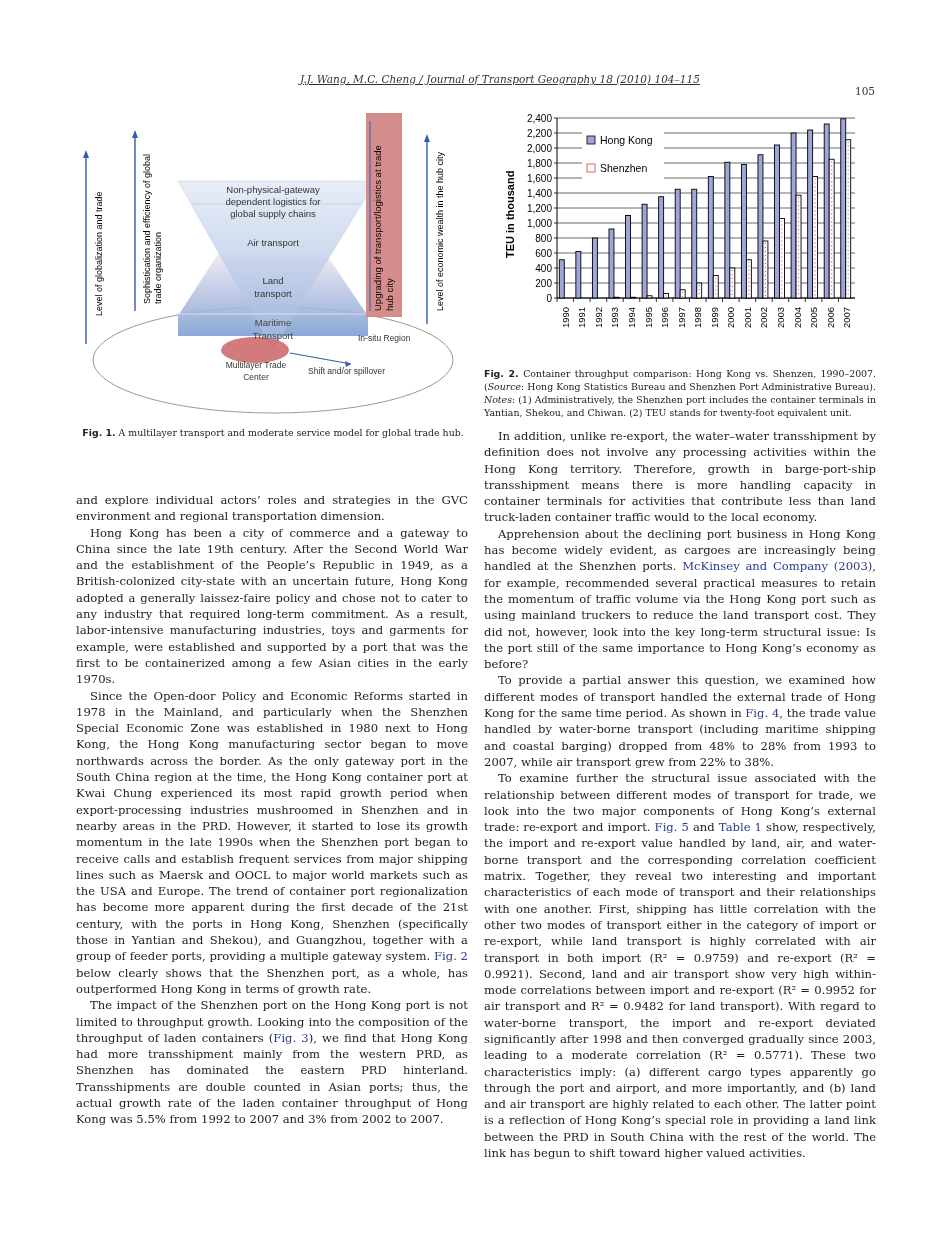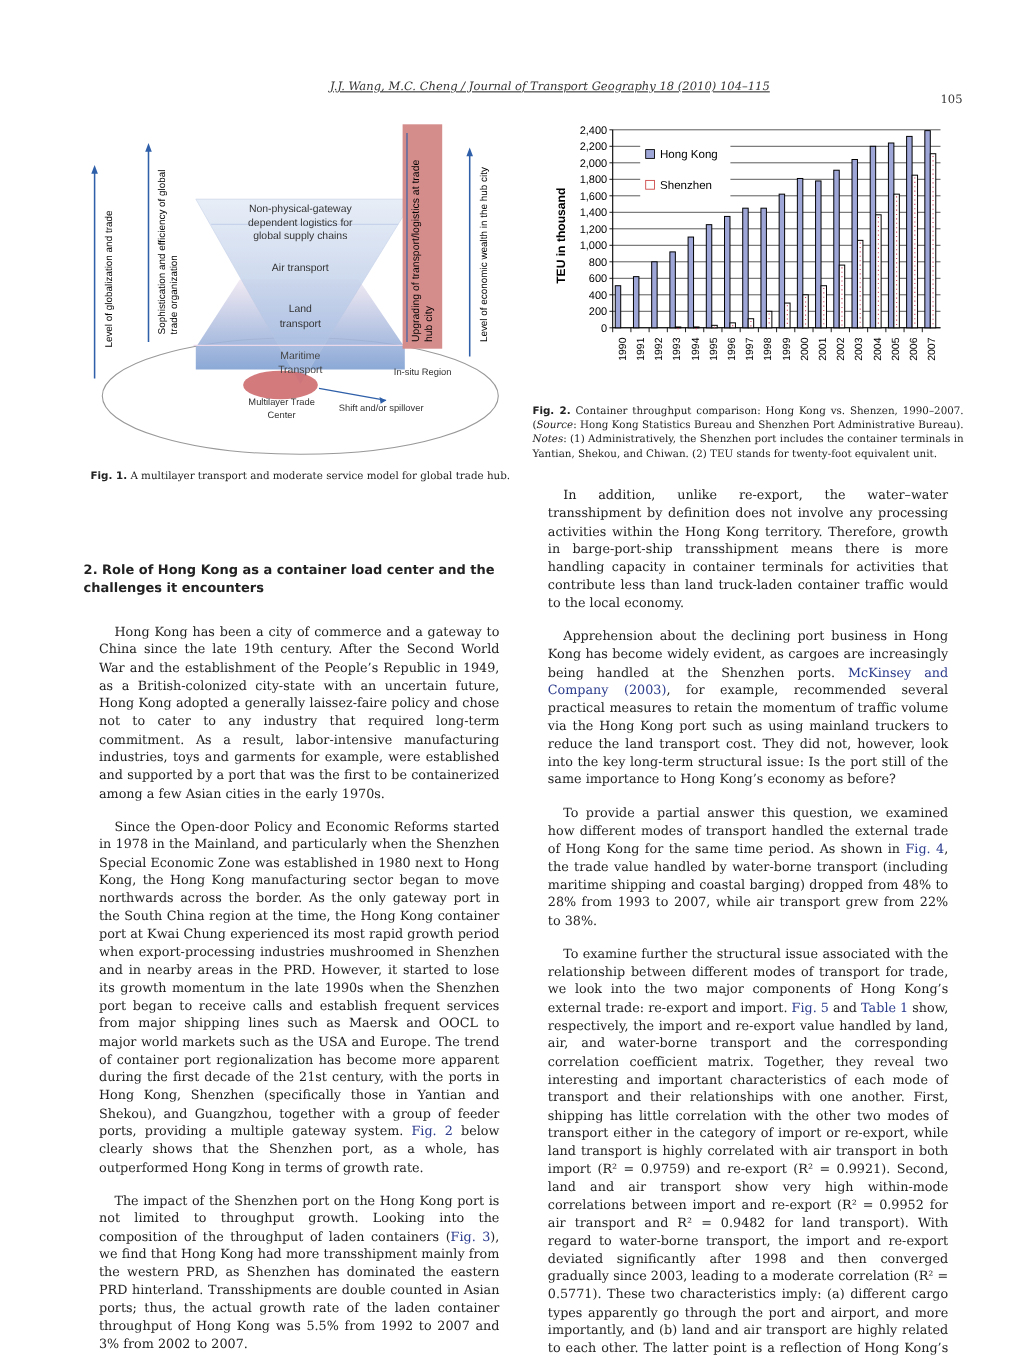--- a/index.html
+++ b/index.html
@@ -3,21 +3,21 @@
 <meta charset="utf-8">
 <style>
   html, body { margin:0; padding:0; background:#fff; }
   body { width:925px; height:1234px; position:relative; overflow:hidden;
          font-family:"DejaVu Serif", "Liberation Serif", serif; color:#222; }
   .running-head { position:absolute; top:73px; left:300px; font-size:10.5px; font-style:italic; color:#333;text-decoration:underline; }
   .page-number { position:absolute; top:85px; right:50px; font-size:10.5px; color:#333; }
   .col { position:absolute; width:392px; font-size:11.6px; line-height:16.3px; text-align:justify; }
   .col-left { left:76px; }
   .col-right { left:484px; }
-  p { margin:14px; text-indent:14px; }
+  p { margin:0; text-indent:14px; }
   p.noindent { text-indent:0; }
   .link { color:#2a3a8c; }
   .section-heading { font-family:"DejaVu Sans", "Liberation Sans", sans-serif; font-weight:bold; font-size:11.8px; line-height:16px; margin:0; text-align:left; }
   .caption { font-size:9.4px; line-height:13px; color:#222; }
   .caption b { font-family:"DejaVu Sans","Liberation Sans",sans-serif; }
   .fig1 { position:absolute; left:68px; top:106px; width:400px; height:318px; }
   .fig2 { position:absolute; left:480px; top:108px; width:395px; height:232px; }
   .fig2 text, .fig1 text { font-family:"Liberation Sans","DejaVu Sans",sans-serif; }
 </style>
 </head>
@@ -224,21 +224,21 @@
   <text x="120" y="64" font-size="10.5">Shenzhen</text>
   <text transform="translate(34,150) rotate(-90)" font-size="11" font-weight="bold">TEU in thousand</text>
 </svg>
 
 <div class="caption" style="position:absolute; left:484px; top:347px; width:392px; text-align:justify;margin-top:20px;">
   <b>Fig. 2.</b>
   <span>Container throughput comparison: Hong Kong vs. Shenzen, 1990–2007. (</span><i>Source</i><span>: Hong Kong Statistics Bureau and Shenzhen Port Administrative Bureau). </span><i>Notes</i><span>: (1) Administratively, the Shenzhen port includes the container terminals in Yantian, Shekou, and Chiwan. (2) TEU stands for twenty-foot equivalent unit.</span>
 </div>
 
 <div class="col col-left" style="top:492px;">
-  <h2 class="section-heading" style="margin-top:18px; margin-bottom:24px;">2. Role of Hong Kong as a container load center and the challenges it encounters</h2>
+  <p class="noindent">and explore individual actors’ roles and strategies in the GVC environment and regional transportation dimension.</p>
   <p>Hong Kong has been a city of commerce and a gateway to China since the late 19th century. After the Second World War and the establishment of the People’s Republic in 1949, as a British-colonized city-state with an uncertain future, Hong Kong adopted a generally laissez-faire policy and chose not to cater to any industry that required long-term commitment. As a result, labor-intensive manufacturing industries, toys and garments for example, were established and supported by a port that was the first to be containerized among a few Asian cities in the early 1970s.</p>
   <p><span>Since the Open-door Policy and Economic Reforms started in 1978 in the Mainland, and particularly when the Shenzhen Special Economic Zone was established in 1980 next to Hong Kong, the Hong Kong manufacturing sector began to move northwards across the border. As the only gateway port in the South China region at the time, the Hong Kong container port at Kwai Chung experienced its most rapid growth period when export-processing industries mushroomed in Shenzhen and in nearby areas in the PRD. However, it started to lose its growth momentum in the late 1990s when the Shenzhen port began to receive calls and establish frequent services from major shipping lines such as Maersk and OOCL to major world markets such as the USA and Europe. The trend of container port regionalization has become more apparent during the first decade of the 21st century, with the ports in Hong Kong, Shenzhen (specifically those in Yantian and Shekou), and Guangzhou, together with a group of feeder ports, providing a multiple gateway system. </span><span class="link">Fig. 2</span><span> below clearly shows that the Shenzhen port, as a whole, has outperformed Hong Kong in terms of growth rate.</span></p>
   <p><span>The impact of the Shenzhen port on the Hong Kong port is not limited to throughput growth. Looking into the composition of the throughput of laden containers (</span><span class="link">Fig. 3</span><span>), we find that Hong Kong had more transshipment mainly from the western PRD, as Shenzhen has dominated the eastern PRD hinterland. Transshipments are double counted in Asian ports; thus, the actual growth rate of the laden container throughput of Hong Kong was 5.5% from 1992 to 2007 and 3% from 2002 to 2007.</span></p>
 </div>
 
 <div class="col col-right" style="top:428px;">
   <p>In addition, unlike re-export, the water–water transshipment by definition does not involve any processing activities within the Hong Kong territory. Therefore, growth in barge-port-ship transshipment means there is more handling capacity in container terminals for activities that contribute less than land truck-laden container traffic would to the local economy.</p>
   <p><span>Apprehension about the declining port business in Hong Kong has become widely evident, as cargoes are increasingly being handled at the Shenzhen ports. </span><span class="link">McKinsey and Company (2003)</span><span>, for example, recommended several practical measures to retain the momentum of traffic volume via the Hong Kong port such as using mainland truckers to reduce the land transport cost. They did not, however, look into the key long-term structural issue: Is the port still of the same importance to Hong Kong’s economy as before?</span></p>
   <p><span>To provide a partial answer this question, we examined how different modes of transport handled the external trade of Hong Kong for the same time period. As shown in </span><span class="link">Fig. 4</span><span>, the trade value handled by water-borne transport (including maritime shipping and coastal barging) dropped from 48% to 28% from 1993 to 2007, while air transport grew from 22% to 38%.</span></p>
   <p><span>To examine further the structural issue associated with the relationship between different modes of transport for trade, we look into the two major components of Hong Kong’s external trade: re-export and import. </span><span class="link">Fig. 5</span><span> and </span><span class="link">Table 1</span><span> show, respectively, the import and re-export value handled by land, air, and water-borne transport and the corresponding correlation coefficient matrix. Together, they reveal two interesting and important characteristics of each mode of transport and their relationships with one another. First, shipping has little correlation with the other two modes of transport either in the category of import or re-export, while land transport is highly correlated with air transport in both import (R</span><span>² = 0.9759) and re-export (R</span><span>² = 0.9921). Second, land and air transport show very high within-mode correlations between import and re-export (R</span><span>² = 0.9952 for air transport and R</span><span>² = 0.9482 for land transport). With regard to water-borne transport, the import and re-export deviated significantly after 1998 and then converged gradually since 2003, leading to a moderate correlation (R</span><span>² = 0.5771). These two characteristics imply: (a) different cargo types apparently go through the port and airport, and more importantly, and (b) land and air transport are highly related to each other. The latter point is a reflection of Hong Kong’s special role in providing a land link between the PRD in South China with the rest of the world. The link has begun to shift toward higher valued activities.</span></p>

